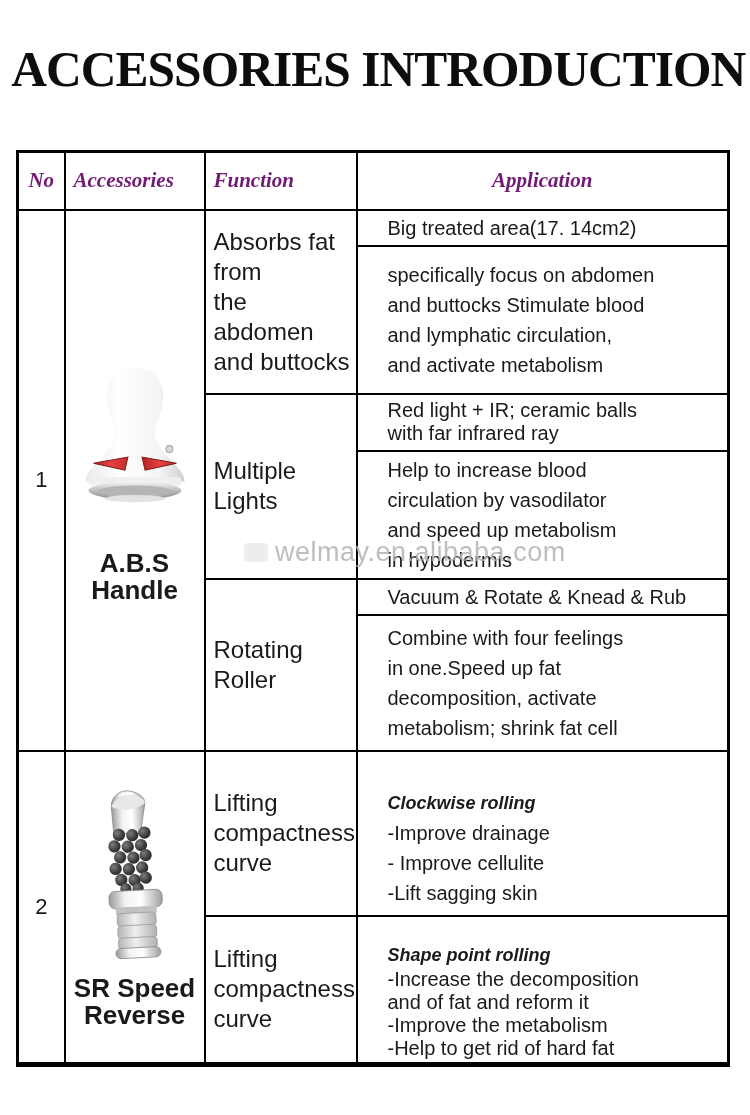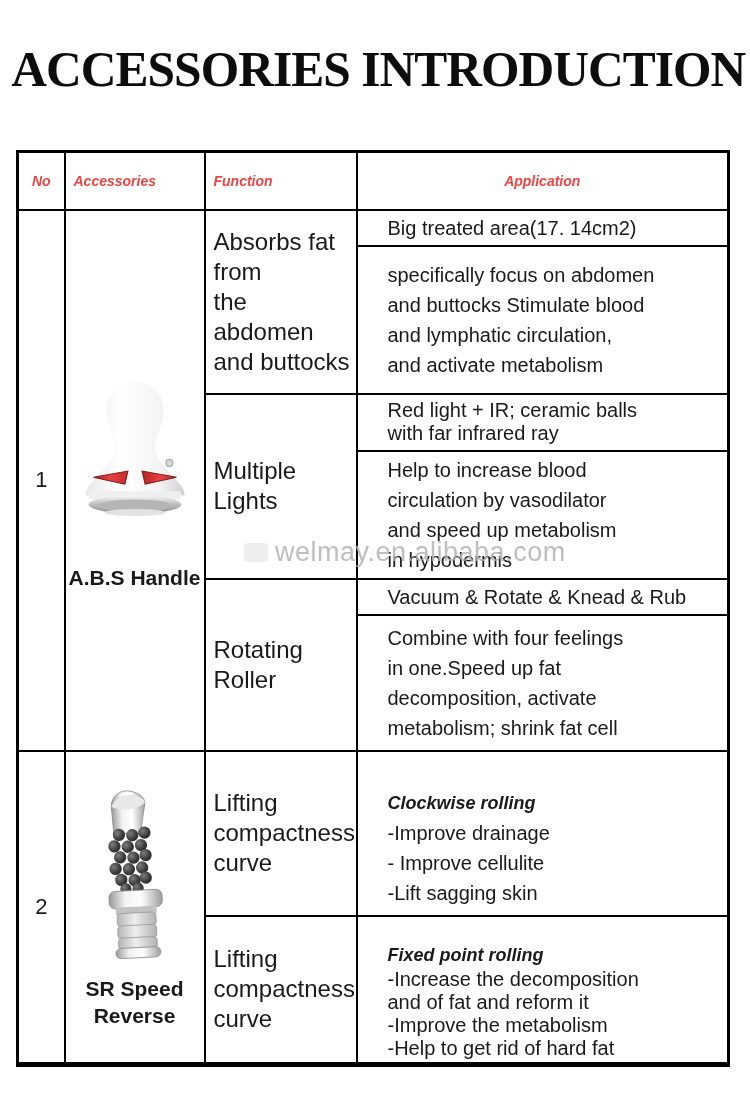--- a/index.html
+++ b/index.html
@@ -15,21 +15,21 @@
     color:#0d0d0d; transform:scaleX(0.97); transform-origin:center;
     white-space:nowrap;
   }
   table.acc-table {
     position:absolute; left:16px; top:150px; width:711px;
     border-collapse:collapse; table-layout:fixed;
     border:3px solid #000; border-bottom-width:5px;
   }
   .acc-table th, .acc-table td { border:2px solid #000; overflow:hidden; }
   .acc-table th {
-    font-style:italic; font-weight:bold; font-size:14px; color:#ef4444;
+    font-style:italic; font-weight:bold; font-size:21px; color:#701a75;font-family:Liberation Serif, serif;
   }
   th.h-no { text-align:center; }
   th.h-acc, th.h-fn { text-align:left; padding-left:8px;margin-left:48px; }
   th.h-app { text-align:center; }
   td.c-no { text-align:center; font-size:22px; vertical-align:middle; }
   td.c-fn {
     font-size:24px; line-height:30px; padding:4px 4px 4px 8px;
     vertical-align:middle; white-space:pre-line;
   }
   td.c-app {
@@ -38,21 +38,21 @@
   }
   td.c-app.tight { line-height:23px;margin-left:28px; }
   .app-heading {
     font-weight:bold; font-style:italic; font-size:18px;
     display:block; line-height:30px;
   }
   td.c-app.tight .app-heading { line-height:26px; }
   td.c-acc { text-align:center; vertical-align:middle; }
   .acc-inner { display:flex; flex-direction:column; align-items:center; }
   .acc-label {
-    font-weight:bold; font-size:21px; line-height:27px;
+    font-weight:bold; font-size:26px; line-height:27px;
     white-space:pre-line; text-align:center;
   }
   .acc-img-1 { width:150px; height:172px; margin-top:6px; margin-bottom:16px; }
   .acc-img-2 { width:92px; height:176px; margin-bottom:14px; }
   .watermark {
     position:absolute; left:200px; top:537px; display:flex; align-items:center;
     font-size:27px; letter-spacing:0.5px; opacity:0.85; z-index:5;
     pointer-events:none;
     padding-left:44px;
   }
@@ -216,21 +216,21 @@
       <span class="app-heading">Clockwise rolling</span><span>-Improve drainage
 - Improve cellulite
 -Lift sagging skin</span>
     </td>
   </tr>
   <tr style="height:148px">
     <td class="c-fn">Lifting
 compactness
 curve</td>
     <td class="c-app tight">
-      <span class="app-heading">Fixed point rolling</span><span>-Increase the decomposition
+      <span class="app-heading">Shape point rolling</span><span>-Increase the decomposition
 and of fat and reform it
 -Improve the metabolism
 -Help to get rid of hard fat</span>
     </td>
   </tr>
 </tbody>
   </table>
 
 <div class="watermark">
   <span class="watermark-mark"></span>

